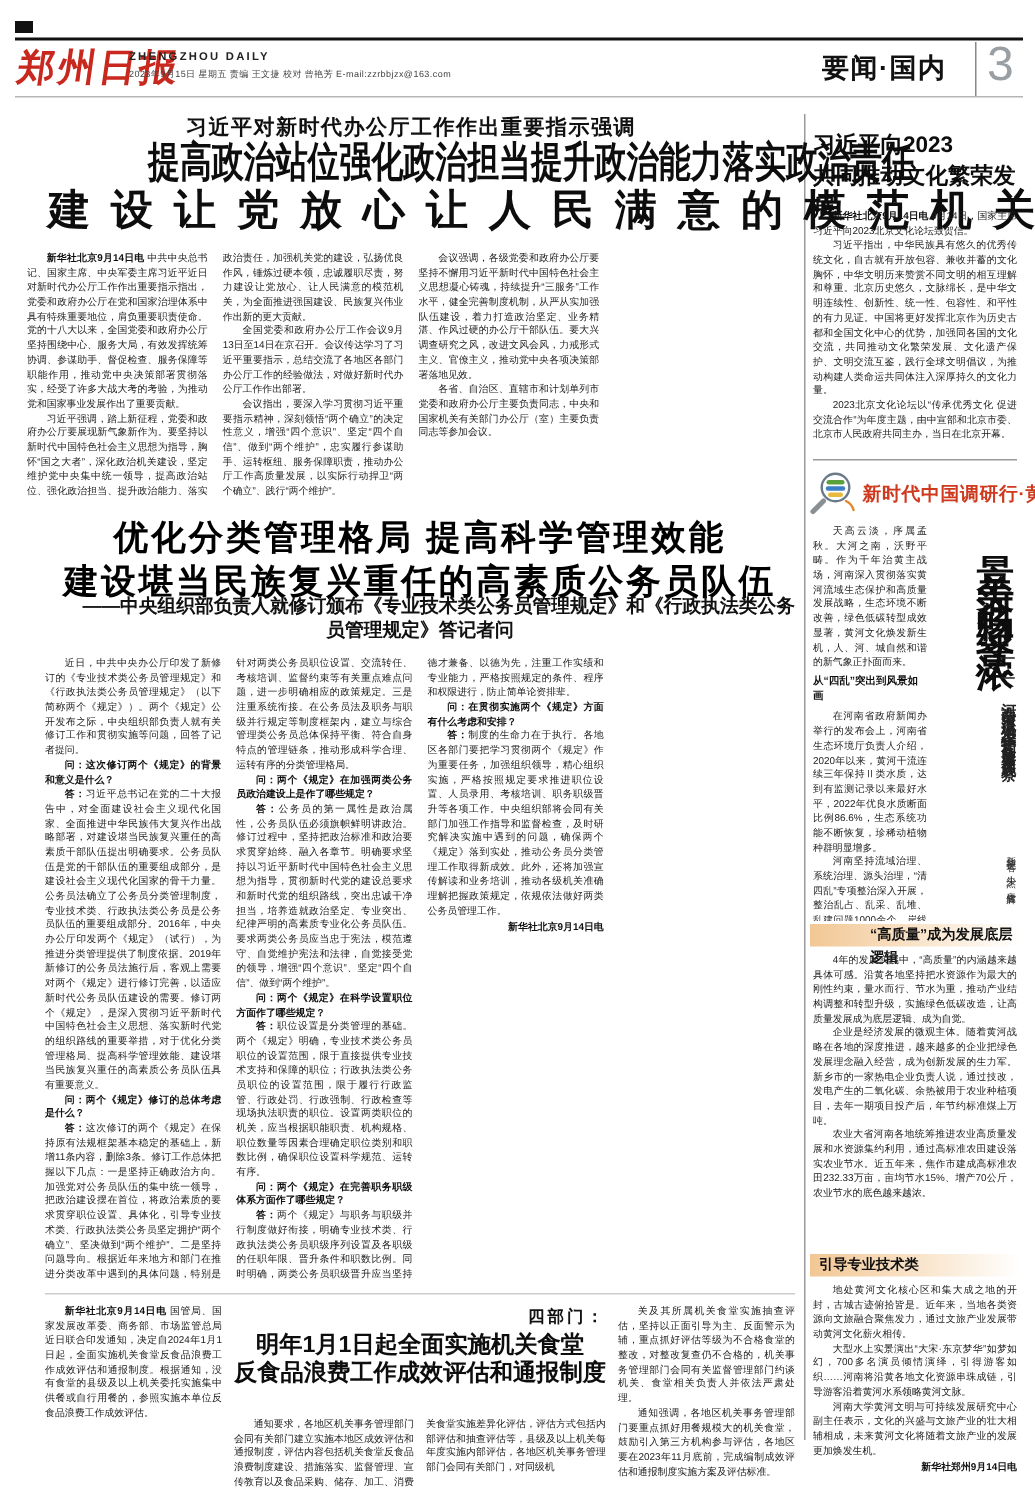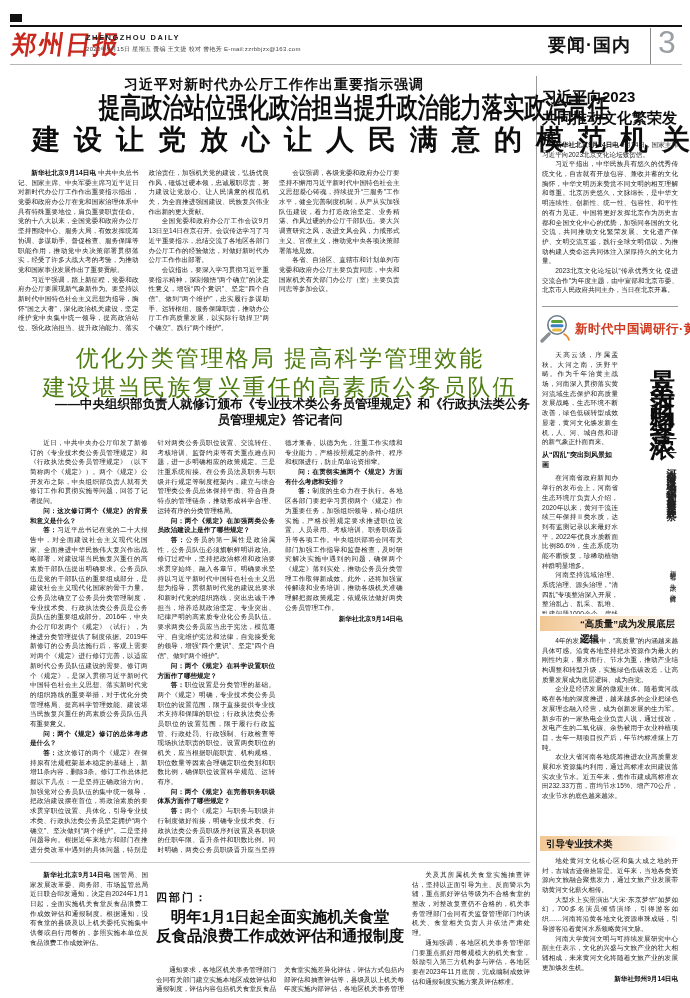--- a/index.html
+++ b/index.html
@@ -54,32 +54,32 @@
   .yr-vsub{font-size:10px;font-weight:600;color:#222;letter-spacing:2.5px;line-height:14px;margin-top:6px;}
   .yr-vbyline{font-size:6.5px;color:#333;letter-spacing:1px;line-height:10px;margin-top:60px;}
   .yr-bar{left:540px;width:140px;height:15px;background:linear-gradient(90deg,#f2c794,#fbeede 70%,#ffffff);
           font-size:9.5px;font-weight:800;color:#111;line-height:15px;padding-left:6px;box-sizing:border-box;}
   .yr-bar2{top:616px;padding-left:40px;}
   .yr-bar3{top:836px;}
   .yr-sec2{left:542px;top:636px;width:136px;height:198px;overflow:hidden;}
   .yr-sec3{left:542px;top:856px;width:136px;height:134px;overflow:hidden;}
 
   
-  .mid-headline{left:30px;top:344px;width:500px;text-align:center;font-weight:400;color:#4d7c0f;}
+  .mid-headline{left:30px;top:344px;width:500px;text-align:center;font-weight:700;color:#000000;}
   .mid-h1{font-size:23px;line-height:29px;letter-spacing:2px;}
   .mid-h2{font-size:23px;line-height:29px;letter-spacing:2px;}
   .mid-subtitle{left:30px;top:397px;width:500px;font-size:12.5px;line-height:15.5px;font-weight:600;color:#111;text-indent:2em;text-align:center;}
   .mid-body{left:30px;top:438px;width:500px;height:420px;column-count:4;column-gap:10px;column-fill:auto;overflow:hidden;}
 
   
   .bottom-rule{left:30px;top:862px;width:500px;height:1px;background:#cccccc;}
   .bottom-flex{left:30px;top:870px;width:500px;height:122px;display:flex;gap:8px;}
   .bt-col{width:118px;height:122px;overflow:hidden;}
   .bt-middle{width:248px;height:122px;overflow:hidden;}
-  .bt-kicker{text-align:left;font-size:11px;font-weight:600;color:#111;letter-spacing:2px;margin-bottom:2px;margin-top:20px;}
+  .bt-kicker{text-align:right;font-size:11px;font-weight:600;color:#111;letter-spacing:2px;margin-bottom:2px;}
   .bt-headline{text-align:center;font-size:15.5px;line-height:19px;font-weight:900;color:#0d0d0d;margin-bottom:20px;}
   .bt-mid-text{column-count:2;column-gap:8px;column-fill:auto;height:64px;overflow:hidden;}
 
   .mag-icon{flex:0 0 auto;}
 </style>
 </head>
 <body>
 
 <div class="page">
 

